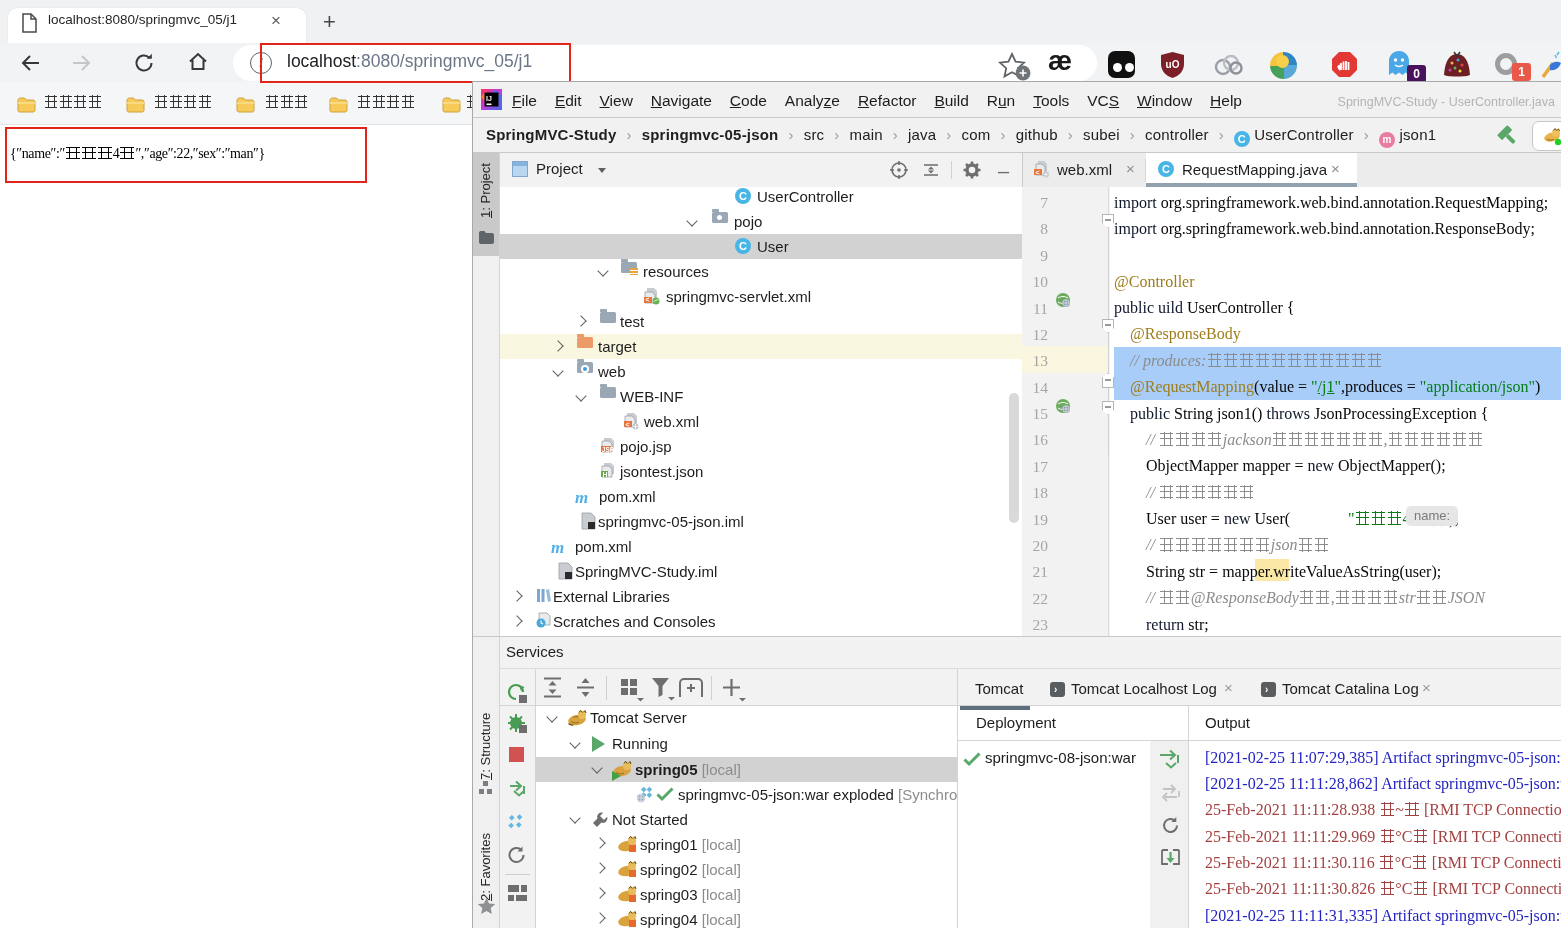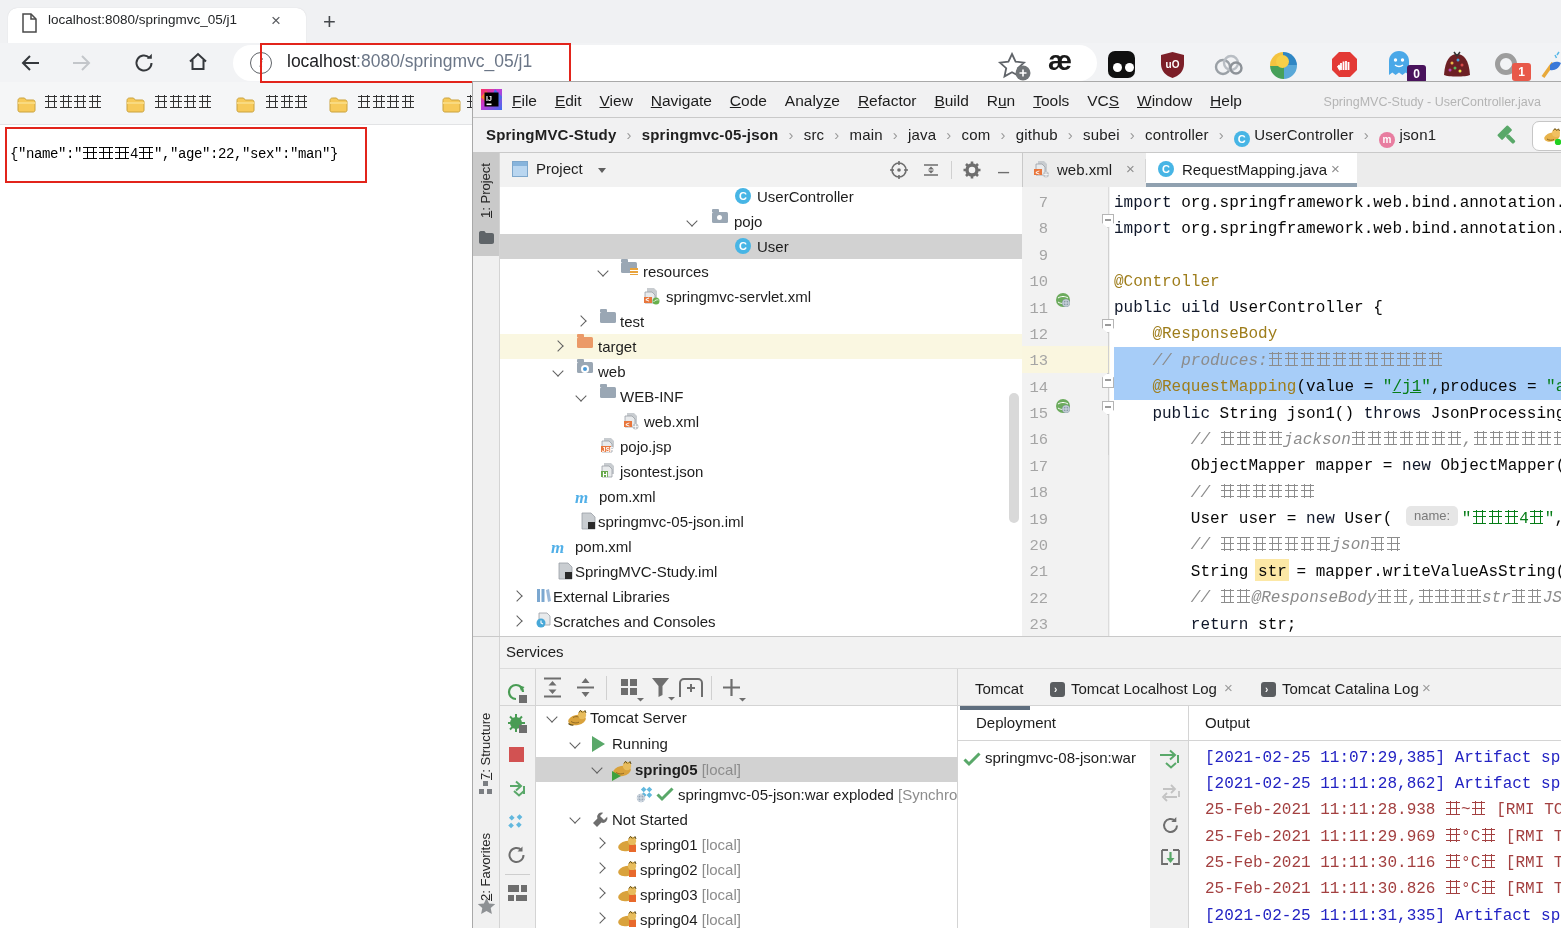--- a/index.html
+++ b/index.html
@@ -11,21 +11,21 @@
  linear-gradient(currentColor,currentColor) 0 48%/100% .07em no-repeat,
  linear-gradient(currentColor,currentColor) 0 97%/100% .07em no-repeat}
 .cvd,.cvr{position:absolute;width:7px;height:7px;border-right:1.6px solid #5f5f5f;border-bottom:1.6px solid #5f5f5f}
 .cvd{transform:rotate(45deg)}
 .cvr{transform:rotate(-45deg)}
 .fld{position:absolute;width:16px;height:11px;background:#9aa7b4;border-radius:1.5px}
 .fld:before{content:"";position:absolute;top:-3px;left:0;width:7px;height:3px;background:inherit;border-radius:1px 1px 0 0}
 .cic{position:absolute;width:16px;height:16px;border-radius:50%;background:#47b5e5;color:#fff;font:bold 11px/16px "Liberation Sans",sans-serif;text-align:center}
 .t{position:absolute;font-size:15px;line-height:25px;color:#1d1d1d;white-space:nowrap}
 .gr{color:#8c8c8c}
-.mono{font-family:Liberation Mono, monospace}
+.mono{font-family:Liberation Serif, serif}
 .k{color:#0f172a}.an{color:#9e7d1b}.cm{color:#8c8c8c;font-style:italic}.s{color:#067d17}
 .tri{position:absolute;width:0;height:0;border-left:4px solid transparent;border-right:4px solid transparent;border-top:5px solid #4a4a4a}
 </style></head><body>
 
 <div class="ab" style="left:0;top:0;width:1561px;height:43px;background:#f0f1f3"></div>
 <div class="ab" style="left:8px;top:8px;width:298px;height:35px;background:#fff;border-radius:9px 9px 0 0;box-shadow:0 0 1px #c8cacd"></div>
 
 <svg class="ab" style="left:21px;top:13px" width="17" height="20" viewBox="0 0 17 20">
     <path d="M2 1h8l5 5v13H2z" fill="#fff" stroke="#4a4a4a" stroke-width="1.5"></path>
     <path d="M10 1v5h5" fill="none" stroke="#4a4a4a" stroke-width="1.5"></path>
@@ -168,21 +168,21 @@
     <span><u>C</u>ode</span>
     <span>Analy<u>z</u>e</span>
     <span><u>R</u>efactor</span>
     <span><u>B</u>uild</span>
     <span>R<u>u</u>n</span>
     <span><u>T</u>ools</span>
     <span>VC<u>S</u></span>
     <span><u>W</u>indow</span>
     <span><u>H</u>elp</span>
   </div>
-<div class="ab" style="right:20px;top:95px;font-size:12.5px;color:#b4b4b4;white-space:nowrap">SpringMVC-Study - UserController.java</div>
+<div class="ab" style="right:6px;top:95px;font-size:12.5px;color:#b4b4b4;white-space:nowrap">SpringMVC-Study - UserController.java</div>
 <div class="ln" style="left:473px;top:117px;width:1088px;height:1px"></div>
 
 <div class="ab" style="left:486px;top:126px;font-size:15px;letter-spacing:.2px;color:#202020;white-space:nowrap"><b>SpringMVC-Study</b><span style="color:#9a9a9a;padding:0 10px">›</span><b>springmvc-05-json</b><span style="color:#9a9a9a;padding:0 10px">›</span>src<span style="color:#9a9a9a;padding:0 10px">›</span>main<span style="color:#9a9a9a;padding:0 10px">›</span>java<span style="color:#9a9a9a;padding:0 10px">›</span>com<span style="color:#9a9a9a;padding:0 10px">›</span>github<span style="color:#9a9a9a;padding:0 10px">›</span>subei<span style="color:#9a9a9a;padding:0 10px">›</span>controller<span style="color:#9a9a9a;padding:0 10px">›</span><span style="display:inline-block;width:16px;height:16px;border-radius:50%;background:#47b5e5;color:#fff;font:bold 11px/16px 'Liberation Sans';text-align:center;vertical-align:-3px">C</span> UserController<span style="color:#9a9a9a;padding:0 10px">›</span><span style="display:inline-block;width:16px;height:16px;border-radius:50%;background:#e87da0;color:#fff;font:bold 10px/16px 'Liberation Sans';text-align:center;vertical-align:-3px">m</span> json1</div>
 <svg class="ab" style="left:1496px;top:125px" width="22" height="22" viewBox="0 0 22 22">
     <g transform="scale(-1 1) translate(-22 0) rotate(45 11 11)" fill="#59a869">
       <rect x="3" y="3.5" width="14.5" height="7" rx="1"></rect>
       <rect x="8.6" y="10.5" width="4" height="10.5" rx="1.3"></rect>
     </g>
   </svg>
 <div class="ab" style="left:1532px;top:121px;width:40px;height:28px;background:#fff;border:1px solid #c6c6c6;border-radius:7px"></div>

